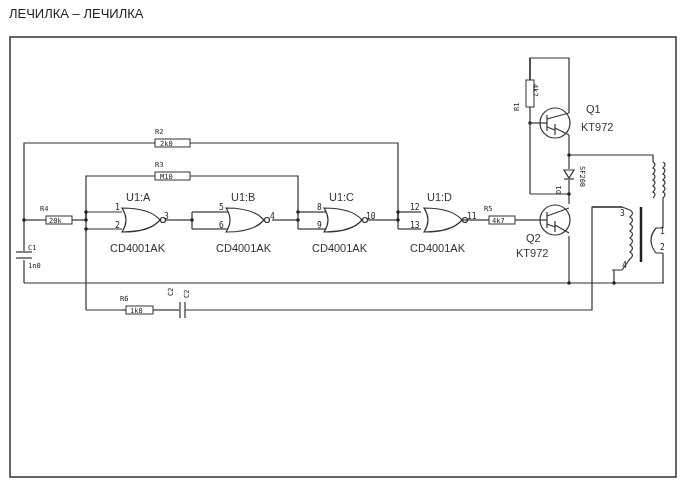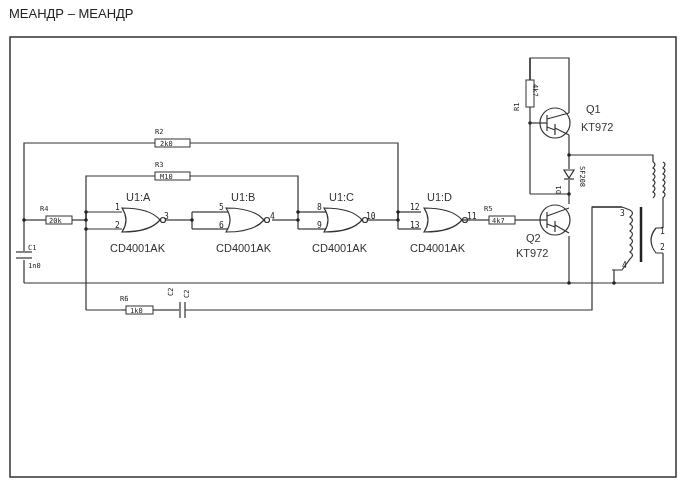--- a/index.html
+++ b/index.html
@@ -10,21 +10,21 @@
   .frame { stroke: #333; stroke-width: 1.5; fill: none; }
   .lbl { font-family: "DejaVu Sans Mono", monospace; font-size: 7px; fill: #222; }
   .big { font-family: "Liberation Sans", sans-serif; font-size: 11px; fill: #333; }
   .pin { font-family: "DejaVu Sans Mono", monospace; font-size: 8px; fill: #222; }
   .dot { fill: #222; }
   .res { fill: #fff; stroke: #333; stroke-width: 1; }
 </style>
 </head>
 <body>
 
-<div class="title">МЕАНДР – МЕАНДР</div>
+<div class="title">ЛЕЧИЛКА – ЛЕЧИЛКА</div>
 
 <svg width="682" height="481" viewBox="0 0 682 481">
 
   <rect class="frame" x="10" y="37" width="666" height="440"></rect>
 
   <g>
 
     <polyline class="w" points="24,220 24,143 155,143"></polyline>
     <polyline class="w" points="190,143 398,143 398,220"></polyline>
 

